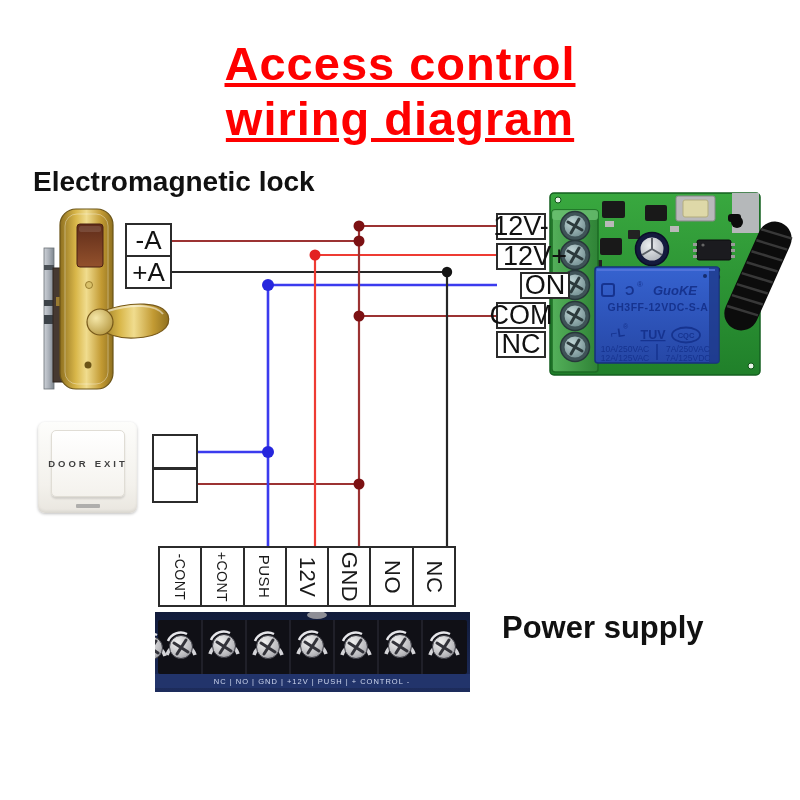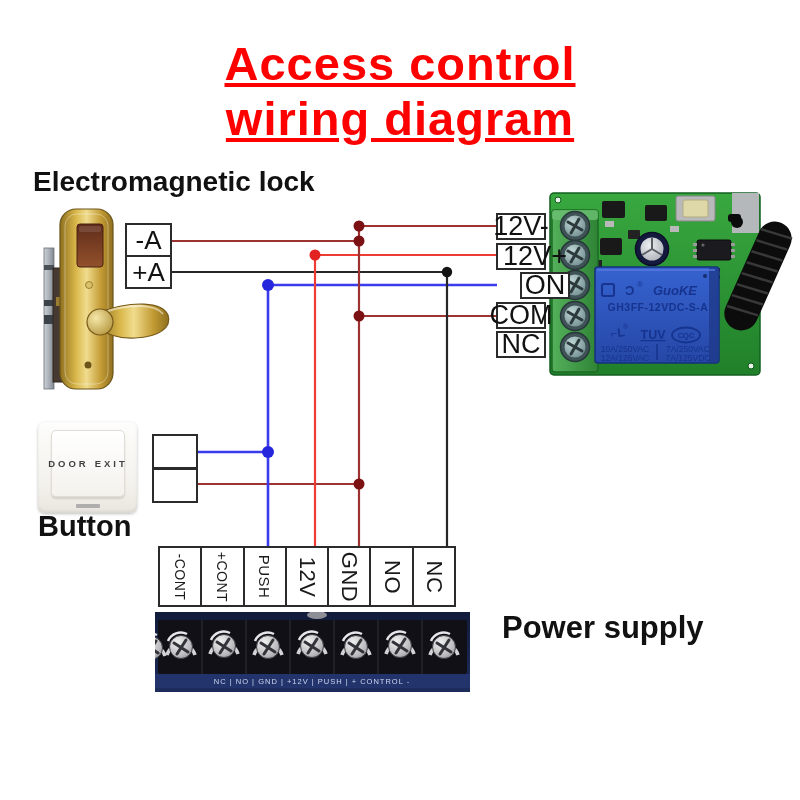--- a/index.html
+++ b/index.html
@@ -41,21 +41,20 @@
 <body>
 
 <div class="stage">
 
   <div class="abs title">
     <div>Access control</div>
     <div>wiring diagram</div>
   </div>
 
   <div class="abs seclabel lock-label">Electromagnetic lock</div>
-  <div class="abs seclabel button-label">Button</div>
   <div class="abs seclabel power-label">Power supply</div>
 
   <svg class="abs" style="left:0;top:0;" width="800" height="800" viewBox="0 0 800 800">
 
     <line x1="359" y1="226" x2="497" y2="226" stroke-width="2.2" stroke="#9c3232"></line>
     <line x1="172" y1="241" x2="359" y2="241" stroke-width="2.2" stroke="#9c3232"></line>
     <line x1="315" y1="255" x2="497" y2="255" stroke-width="2.2" stroke="#ee3b33"></line>
     <line x1="172" y1="272" x2="447" y2="272" stroke-width="2.2" stroke="#262626"></line>
     <line x1="268" y1="285" x2="497" y2="285" stroke-width="2.6" stroke="#3b3bee"></line>
     <line x1="359" y1="316" x2="497" y2="316" stroke-width="2.2" stroke="#9c3232"></line>

